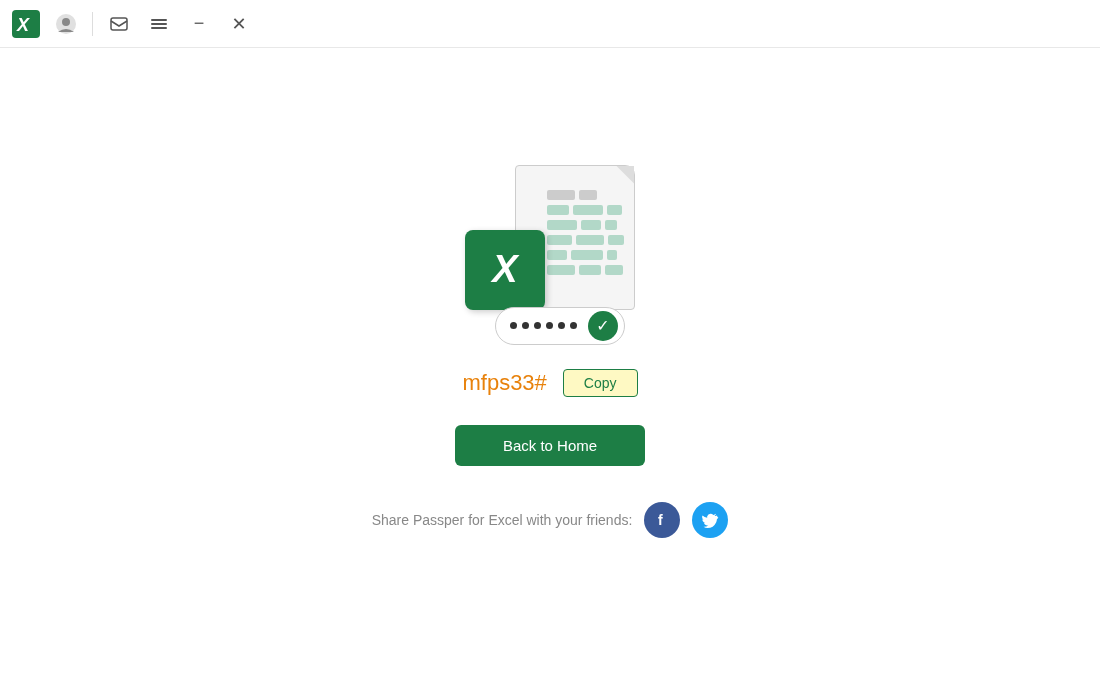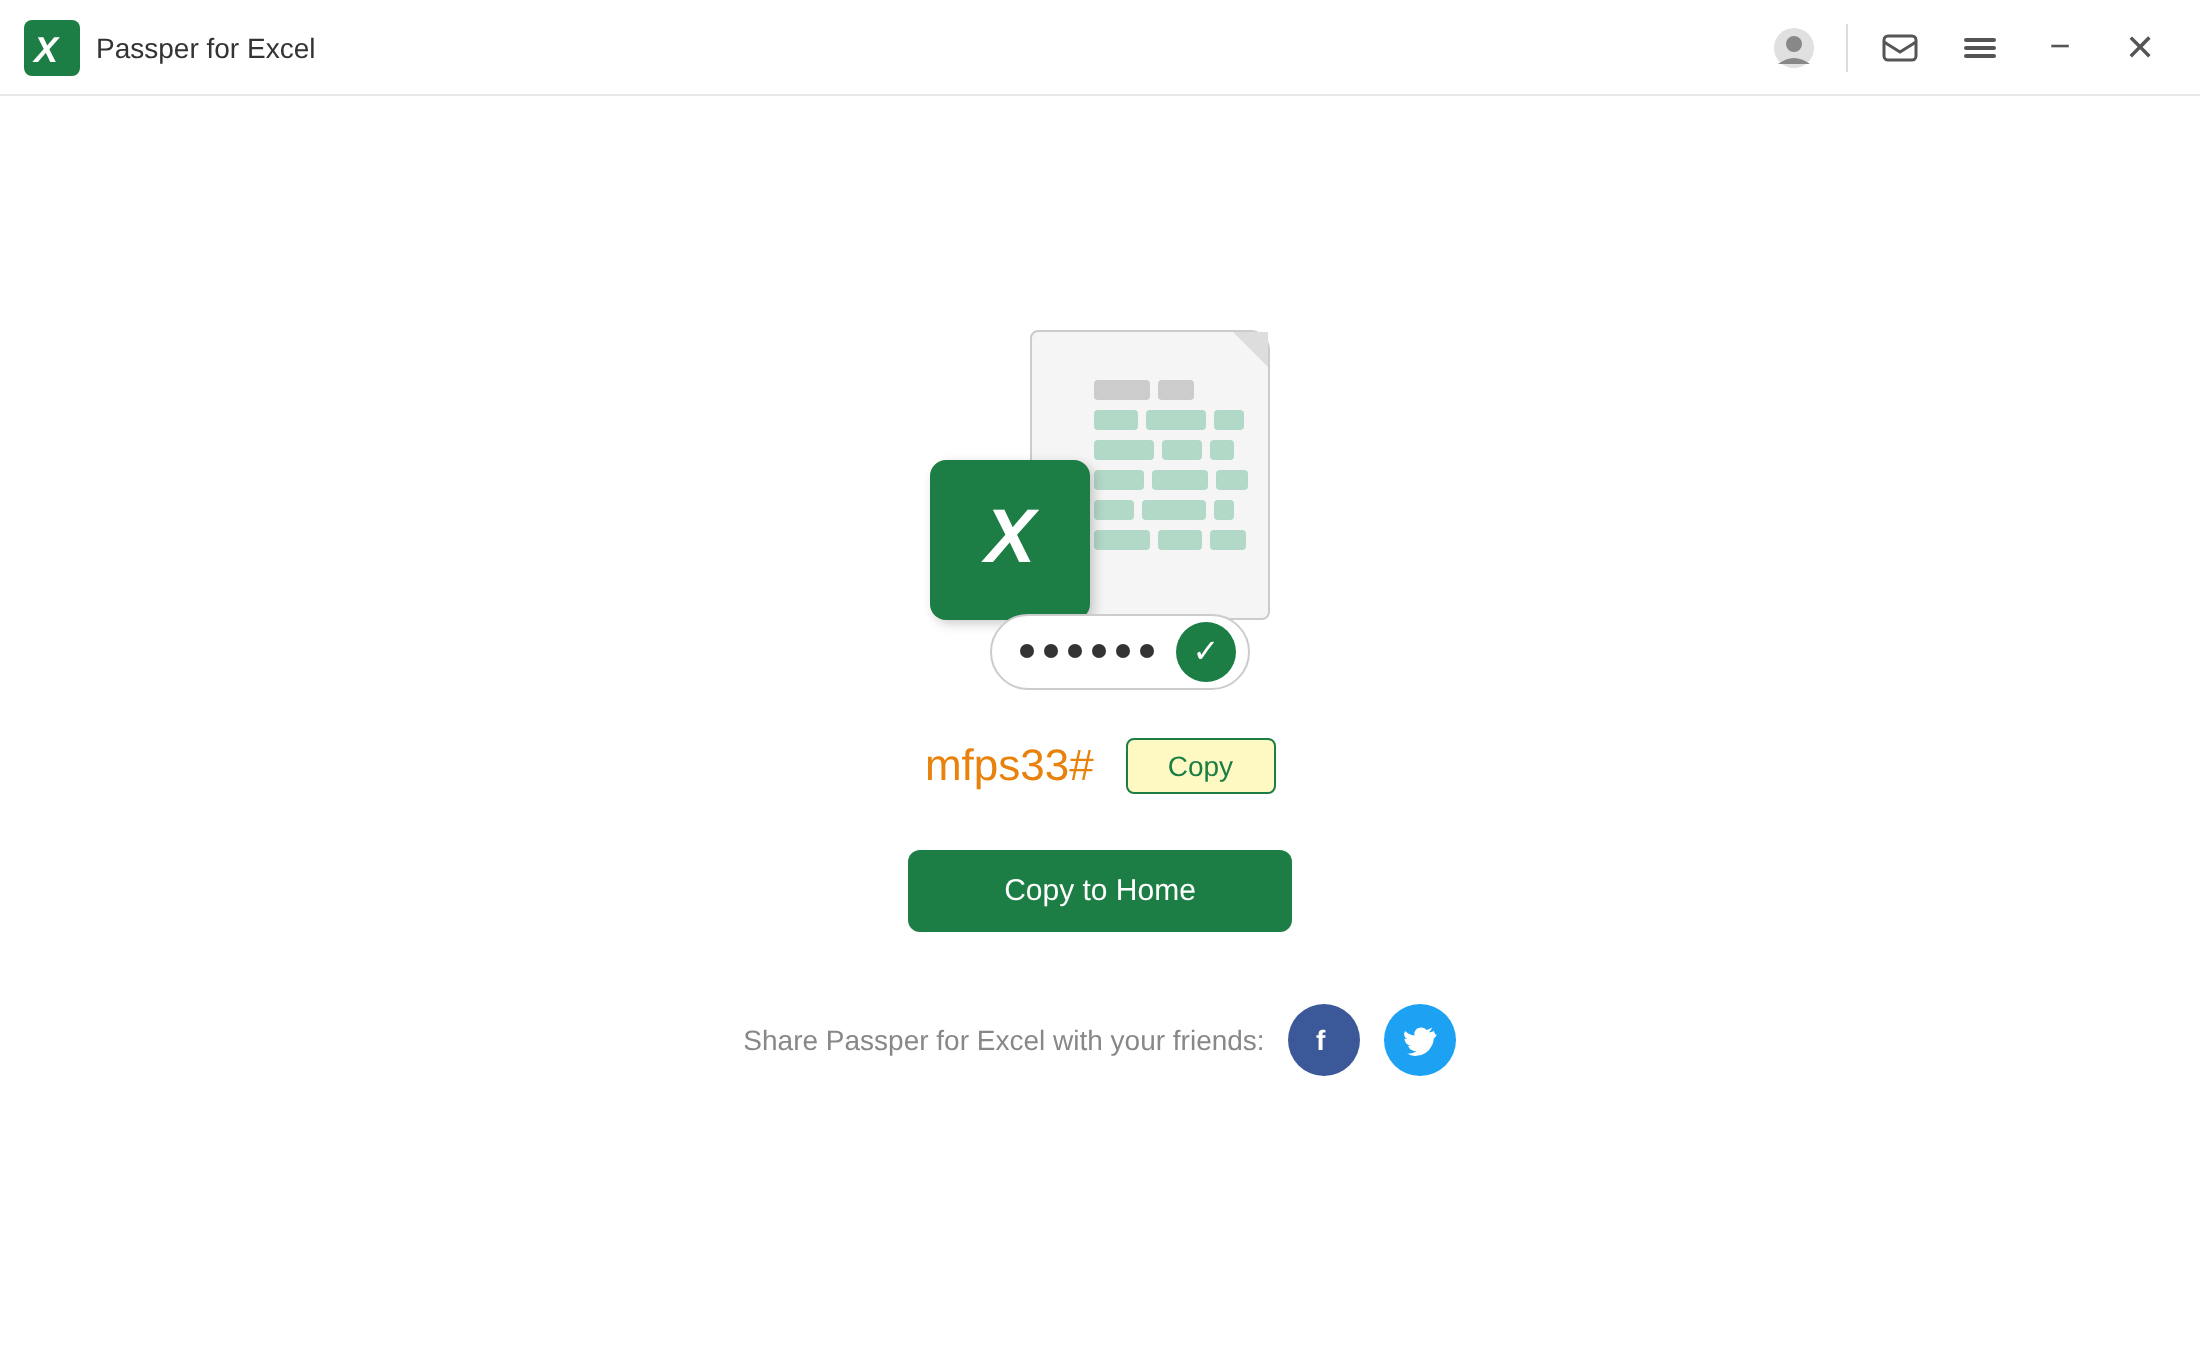--- a/index.html
+++ b/index.html
@@ -261,21 +261,20 @@
     .tw-btn { background: #1da1f2; }
   </style>
 </head>
 <body>
 
 <div class="title-bar">
   <svg class="title-bar-logo" viewBox="0 0 28 28">
     <rect width="28" height="28" rx="4" fill="#1d7e45"></rect>
     <text x="5" y="21" font-size="18" font-weight="bold" font-style="italic" fill="white" font-family="Arial">X</text>
   </svg>
-  <span class="title-bar-title">Passper for Excel</span>
   <div class="title-bar-controls">
     <button class="title-bar-icon-btn">
       <svg width="22" height="22" viewBox="0 0 22 22">
         <circle cx="11" cy="11" r="10" fill="#e0e0e0"></circle>
         <circle cx="11" cy="9" r="4" fill="#888"></circle>
         <path d="M3 19 Q11 13 19 19" fill="#888"></path>
       </svg>
     </button>
     <div class="title-bar-separator"></div>
     <button class="title-bar-icon-btn">
@@ -363,21 +362,21 @@
       </div>
     </div>
   </div>
 
 
   <div class="password-row">
     <span class="password-value">mfps33#</span>
     <button class="copy-button">Copy</button>
   </div>
 
-  <button class="back-button">Copy to Home</button>
+  <button class="back-button">Back to Home</button>
 
   <div class="share-row">
     <span class="share-text">Share Passper for Excel with your friends:</span>
     <button class="social-btn fb-btn">
       <svg width="18" height="18" viewBox="0 0 18 18">
         <text x="5" y="14" font-size="14" font-weight="bold" fill="white" font-family="Arial">f</text>
       </svg>
     </button>
     <button class="social-btn tw-btn">
       <svg width="18" height="18" viewBox="0 0 18 18">

